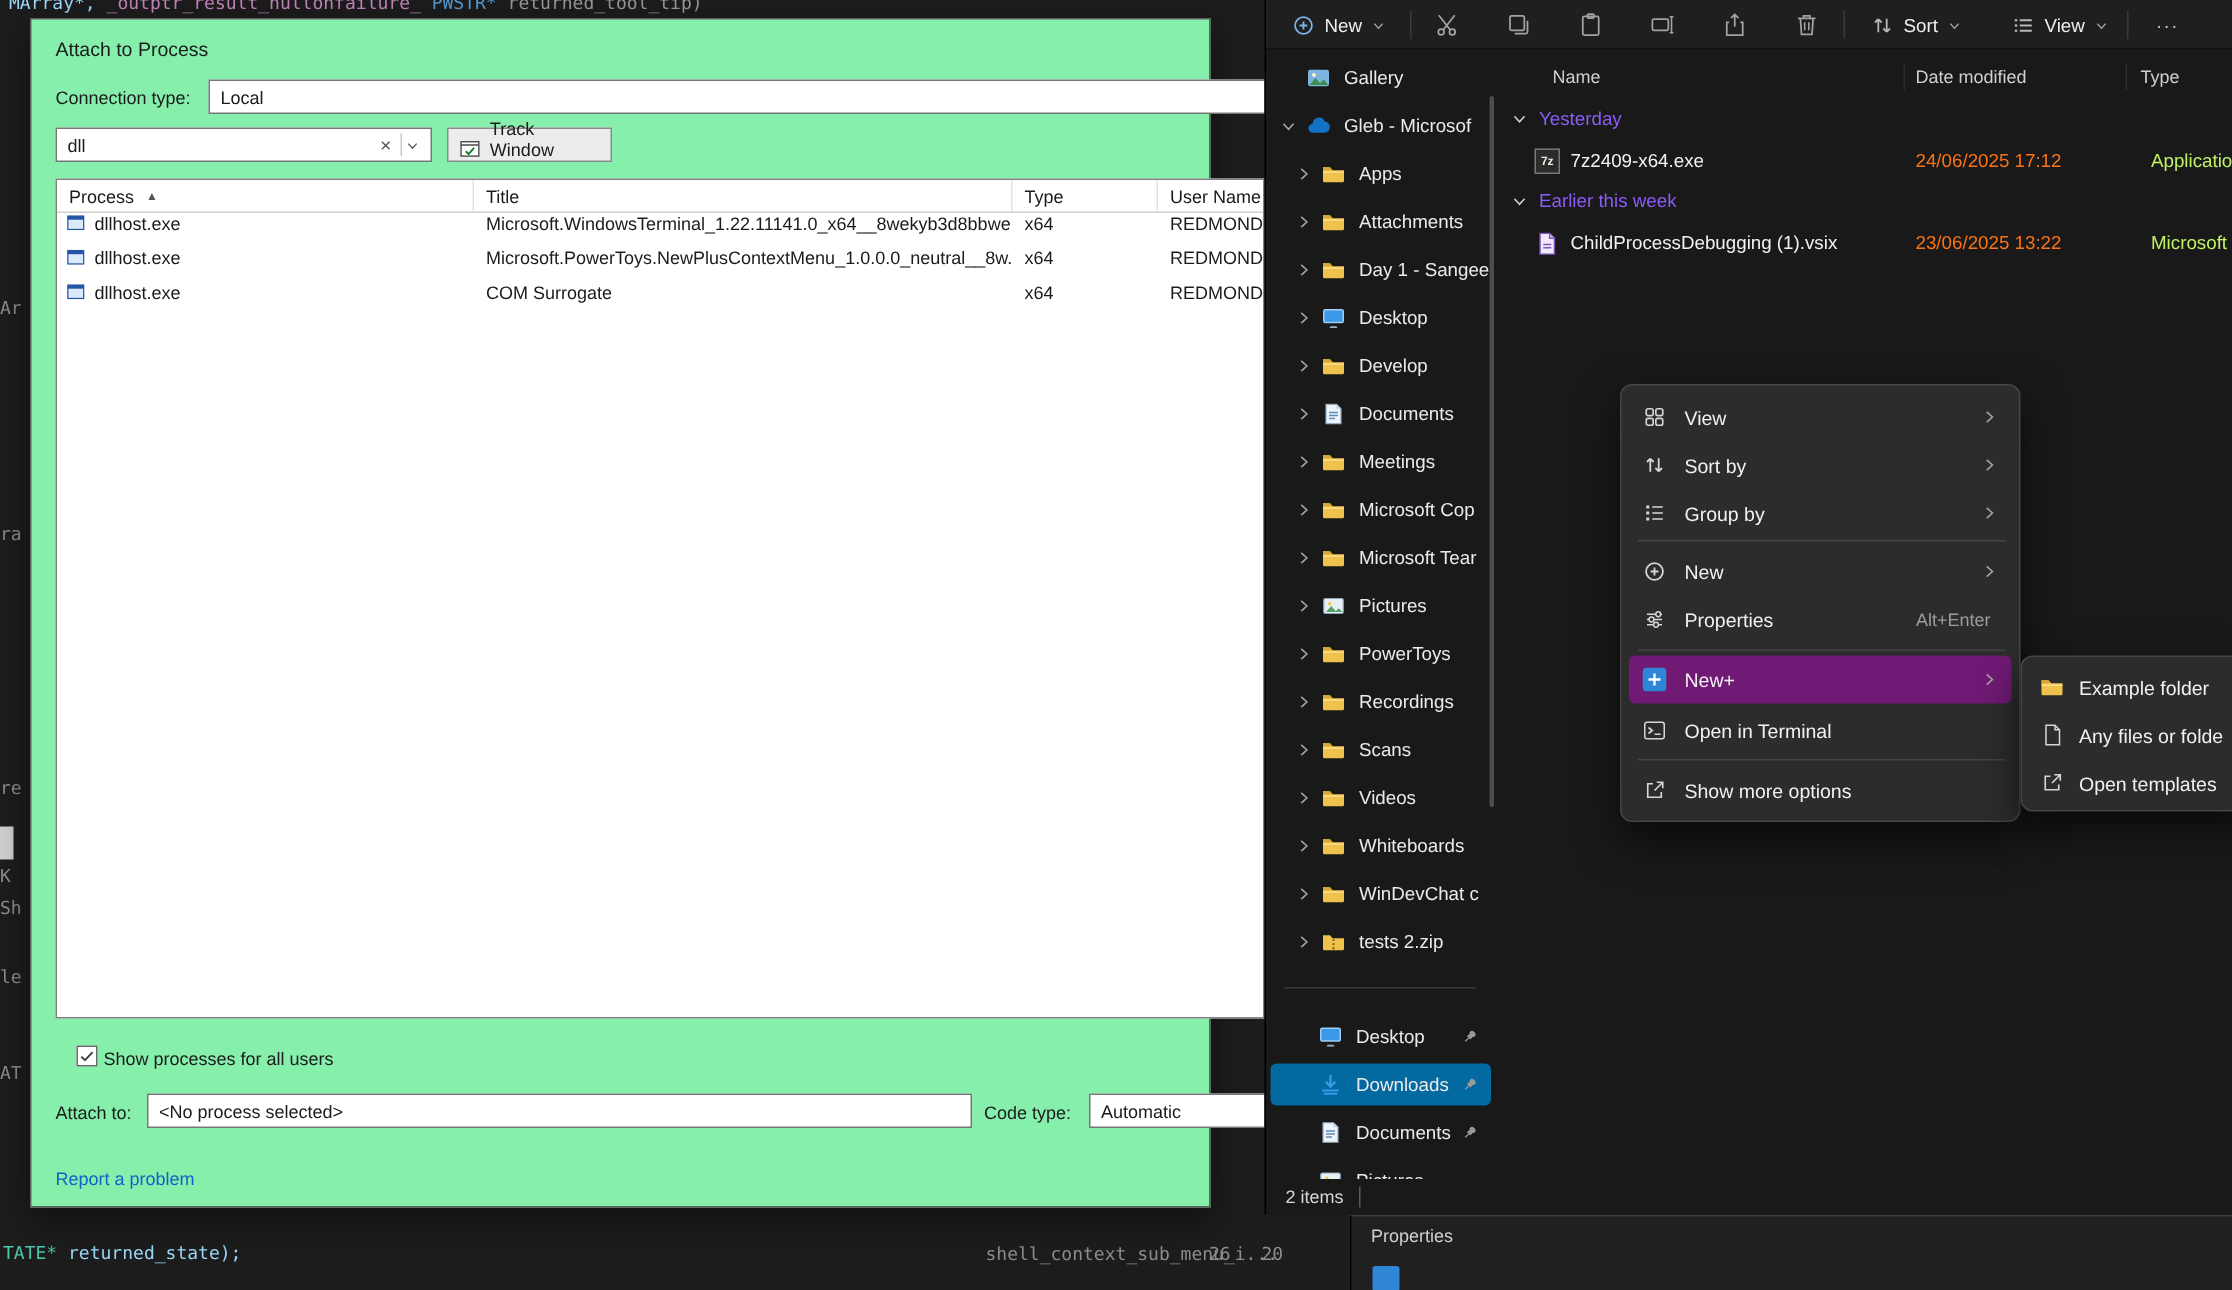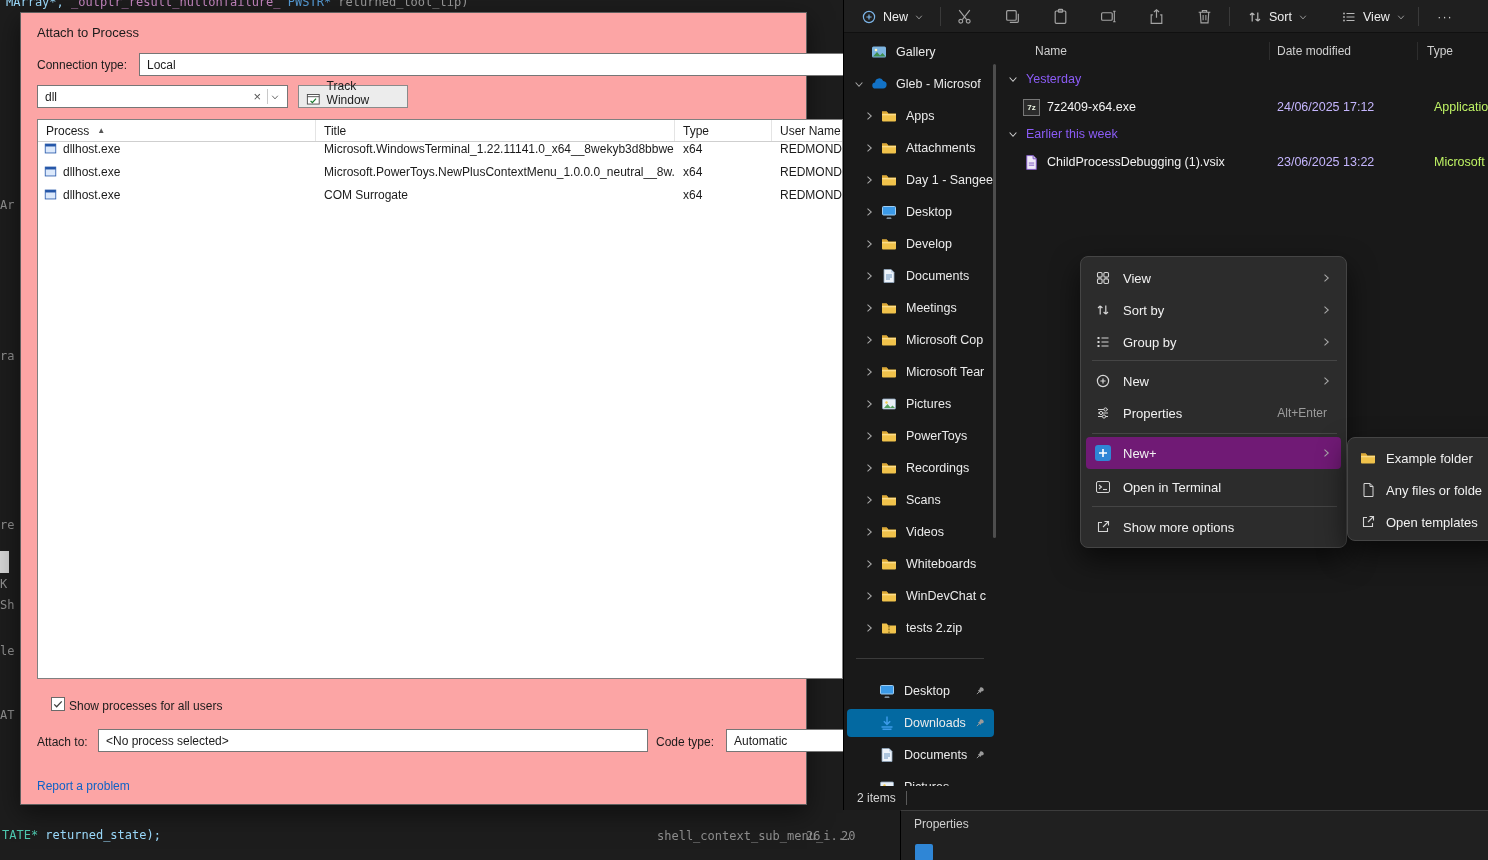--- a/index.html
+++ b/index.html
@@ -4,21 +4,21 @@
 <style>
 *{margin:0;padding:0;box-sizing:border-box}
 body{width:1488px;height:860px;overflow:hidden;background:#161616;font-family:"Liberation Sans",sans-serif}
 #root{position:relative;width:1488px;height:860px;overflow:hidden;background:#1d1d1d}
 .abs{position:absolute}
 .code{font-family:"DejaVu Sans Mono",monospace;font-size:12px;white-space:pre}
 .tk-type{color:#4ec9b0}.tk-ann{color:#c586c0}.tk-kw{color:#569cd6}.tk-dim{color:#9b9b9b}.tk-var{color:#9cdcfe}
 .frag{color:#8f8f8f}
 svg{display:block}
 
-#dialog{position:absolute;left:20px;top:12px;width:787px;height:793px;background:#fca5a5;border:1px solid #5f5f5f;box-shadow:0 8px 24px rgba(0,0,0,.5);color:#1b1b1b;font-size:12px;z-index:10}
+#dialog{position:absolute;left:20px;top:12px;width:787px;height:793px;background:#86efac;border:1px solid #5f5f5f;box-shadow:0 8px 24px rgba(0,0,0,.5);color:#1b1b1b;font-size:12px;z-index:10}
 .dlg-lbl{position:absolute;white-space:nowrap}
 .tbox{position:absolute;background:#fff;border:1px solid #767676;display:flex;align-items:center;padding:0 7px;white-space:nowrap;overflow:hidden}
 #filterbox .clear{margin-left:auto;color:#555;font-size:13px;padding:0 4px}
 #filterbox .fdiv{width:1px;height:15px;background:#c9c9c9;margin:0 2px}
 #track-btn{position:absolute;left:277px;top:72px;width:110px;height:23px;background:#ececec;border:1px solid #8a8a8a;display:flex;align-items:flex-end;gap:6px;padding:0 7px}
 #ptable{position:absolute;left:16px;top:106px;width:806px;height:560px;background:#fff;border:1px solid #808080;overflow:hidden}
 .thead{display:flex;height:22px;border-bottom:1px solid #cfcfcf}
 .th{display:flex;align-items:center;padding-left:8px;border-right:1px solid #e4e4e4}
 .sortglyph{margin-left:8px;font-size:8px;color:#555}
 .trow{display:flex;height:23px;align-items:center}
@@ -40,21 +40,21 @@
 .nav.lvl1 .chev{margin-left:16px}
 .nav .ni{flex:none;margin-left:6px;margin-right:9px}
 .nav .sp0{width:12px;margin-left:6px;flex:none}
 .nav.pinrow .sp1{width:26px;flex:none}
 .nav .pin{margin-left:auto;margin-right:8px;flex:none;color:#9a9a9a}
 #side-sep{position:absolute;left:12px;top:658px;width:128px;height:1px;background:#3b3b3b}
 #side-scroll{position:absolute;left:149px;top:64px;width:3px;height:474px;background:#4d4d4d;border-radius:2px}
 .colhdr{position:absolute;top:44px;color:#cfcfcf;font-size:12px}
 .chsep{position:absolute;top:42px;width:1px;height:18px;background:#2d2d2d}
 .lrow{position:absolute;left:157px;width:488px;height:26px;display:flex;align-items:center}
-.lrow .c-date{position:absolute;left:276px;color:#c4b5fd}
+.lrow .c-date{position:absolute;left:276px;color:#f97316}
 .lrow .c-type{position:absolute;left:433px;color:#bef264;white-space:nowrap}
 .grp .lbl{margin-left:7px;color:#8b5cf6}
 .file .fic{margin-left:22px;flex:none}
 .file .name{margin-left:7px;color:#f2f2f2;white-space:nowrap}
 .icon7z{width:17px;height:17px;background:#2b2b2b;border:1px solid #777;color:#e8f2e0;font-size:8px;font-weight:bold;display:flex;align-items:center;justify-content:center}
 #statusbar{position:absolute;left:0;top:786px;width:100%;height:24px;background:#191919;display:flex;align-items:center;z-index:2}
 #statusbar .txt{margin-left:13px;color:#d6d6d6;font-size:12px}
 #statusbar .sdiv{margin-left:10px;width:1px;height:14px;background:#5a5a5a}
 
 #ctx{position:absolute;left:1080px;top:256px;width:267px;height:292px;background:#2c2c2c;border:1px solid #454545;border-radius:8px;box-shadow:0 12px 28px rgba(0,0,0,.6);z-index:30;font-size:13px;color:#f1f1f1}

